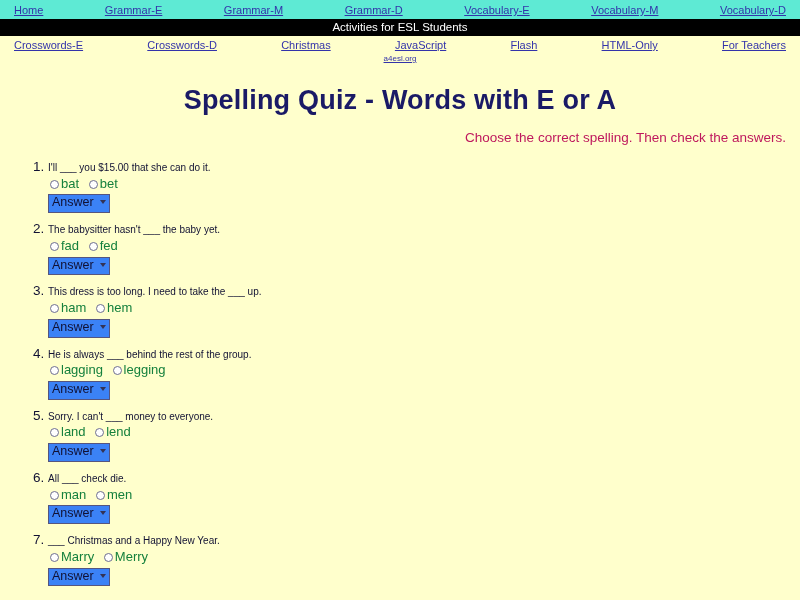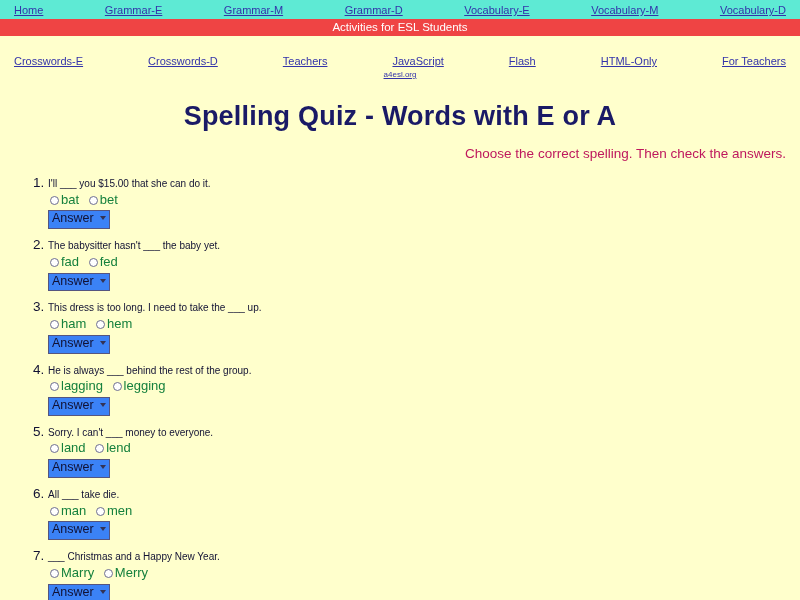--- a/index.html
+++ b/index.html
@@ -26,31 +26,30 @@
   }
   .navbar.row1 {
     background: #5eead4;
     padding-top: 4px;
     padding-bottom: 3px;
   }
   .navbar.row2 {
     background: #ffffcc;
     padding-top: 3px;
     padding-bottom: 2px;
-    margin-top: 16px;
   }
   .navbar a {
     color: #3333aa;
     font-size: 11px;
     text-decoration: underline;
     font-family: "Liberation Sans", sans-serif;
     white-space: nowrap;
   }
   .bluebar {
-    background: #ef4444;
+    background: #000000;
     color: #ffffff;
     text-align: center;
     font-size: 11.5px;
     padding: 2px 0 3px 0;
     font-family: "Liberation Sans", sans-serif;
   }
   .sitecredit {
     text-align: center;
     font-size: 8px;
     color: #3333aa;
@@ -151,21 +150,21 @@
   <a href="#">Vocabulary-E</a>
   <a href="#">Vocabulary-M</a>
   <a href="#">Vocabulary-D</a>
 </div>
 
 <div class="bluebar">Activities for ESL Students</div>
 
 <div class="navbar row2">
   <a href="#">Crosswords-E</a>
   <a href="#">Crosswords-D</a>
-  <a href="#">Teachers</a>
+  <a href="#">Christmas</a>
   <a href="#">JavaScript</a>
   <a href="#">Flash</a>
   <a href="#">HTML-Only</a>
   <a href="#">For Teachers</a>
 </div>
 
 <div class="sitecredit">
   <a href="#">a4esl.org</a>
 </div>
 
@@ -214,21 +213,21 @@
     <li>
       <span class="qtext">Sorry. I can't ___ money to everyone.</span>
       <span class="choices">
         <span class="choice"><span class="radio"></span><span>land</span></span>
         <span class="choice"><span class="radio"></span><span>lend</span></span>
       </span>
       <span class="answer-select"><span>Answer</span><span class="caret"></span></span>
     </li>
 
     <li>
-      <span class="qtext">All ___ take die.</span>
+      <span class="qtext">All ___ check die.</span>
       <span class="choices">
         <span class="choice"><span class="radio"></span><span>man</span></span>
         <span class="choice"><span class="radio"></span><span>men</span></span>
       </span>
       <span class="answer-select"><span>Answer</span><span class="caret"></span></span>
     </li>
 
     <li>
       <span class="qtext">___ Christmas and a Happy New Year.</span>
       <span class="choices">

